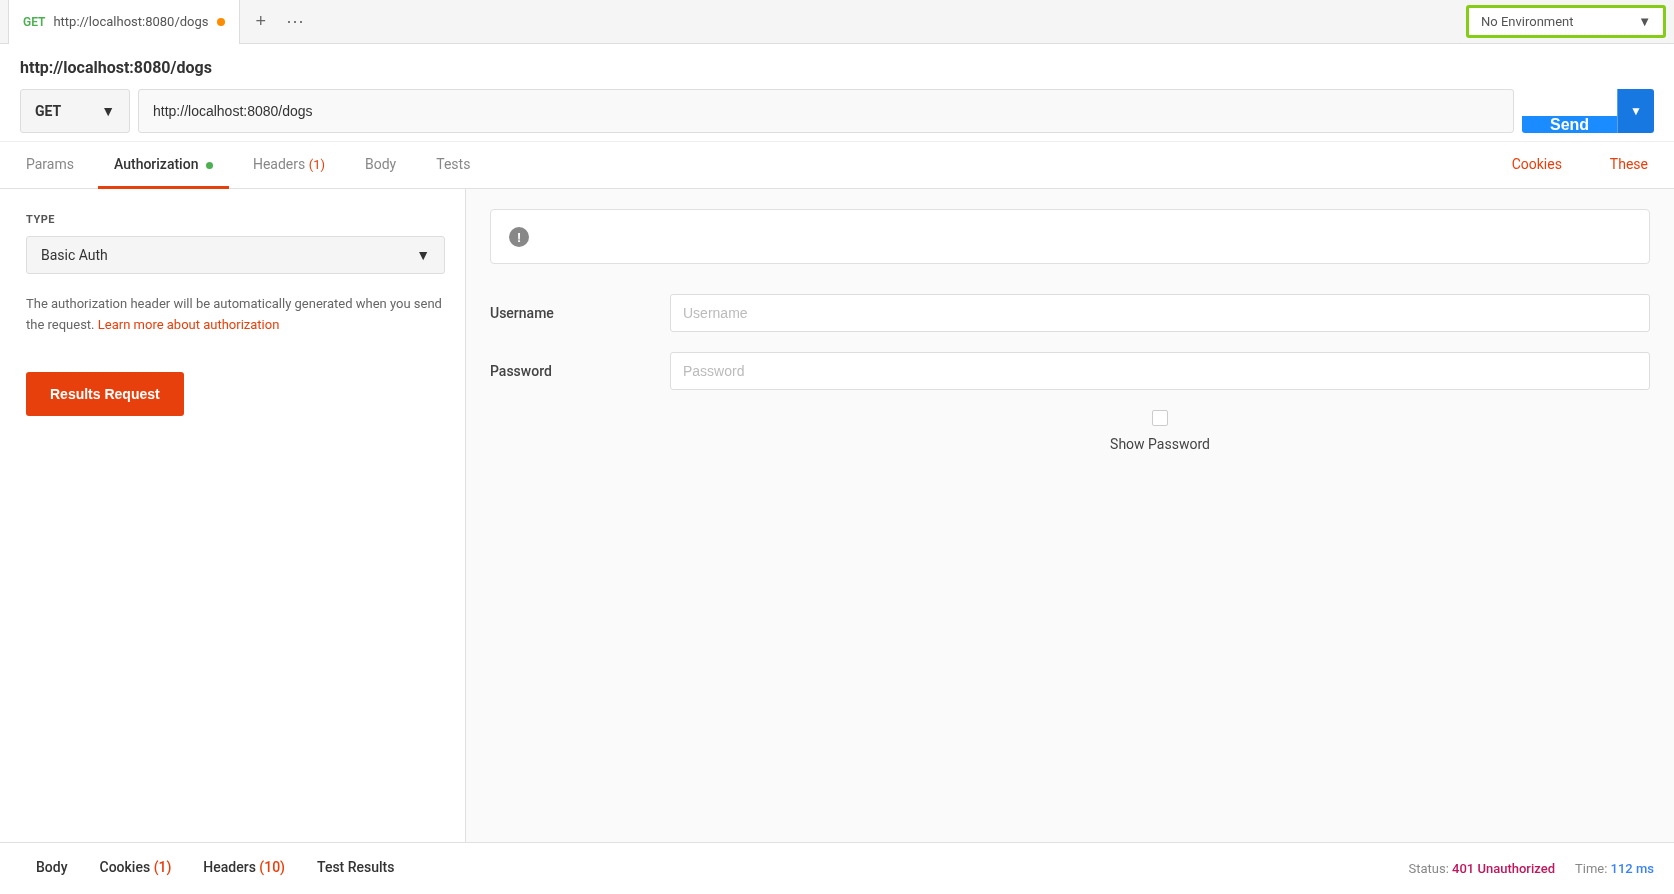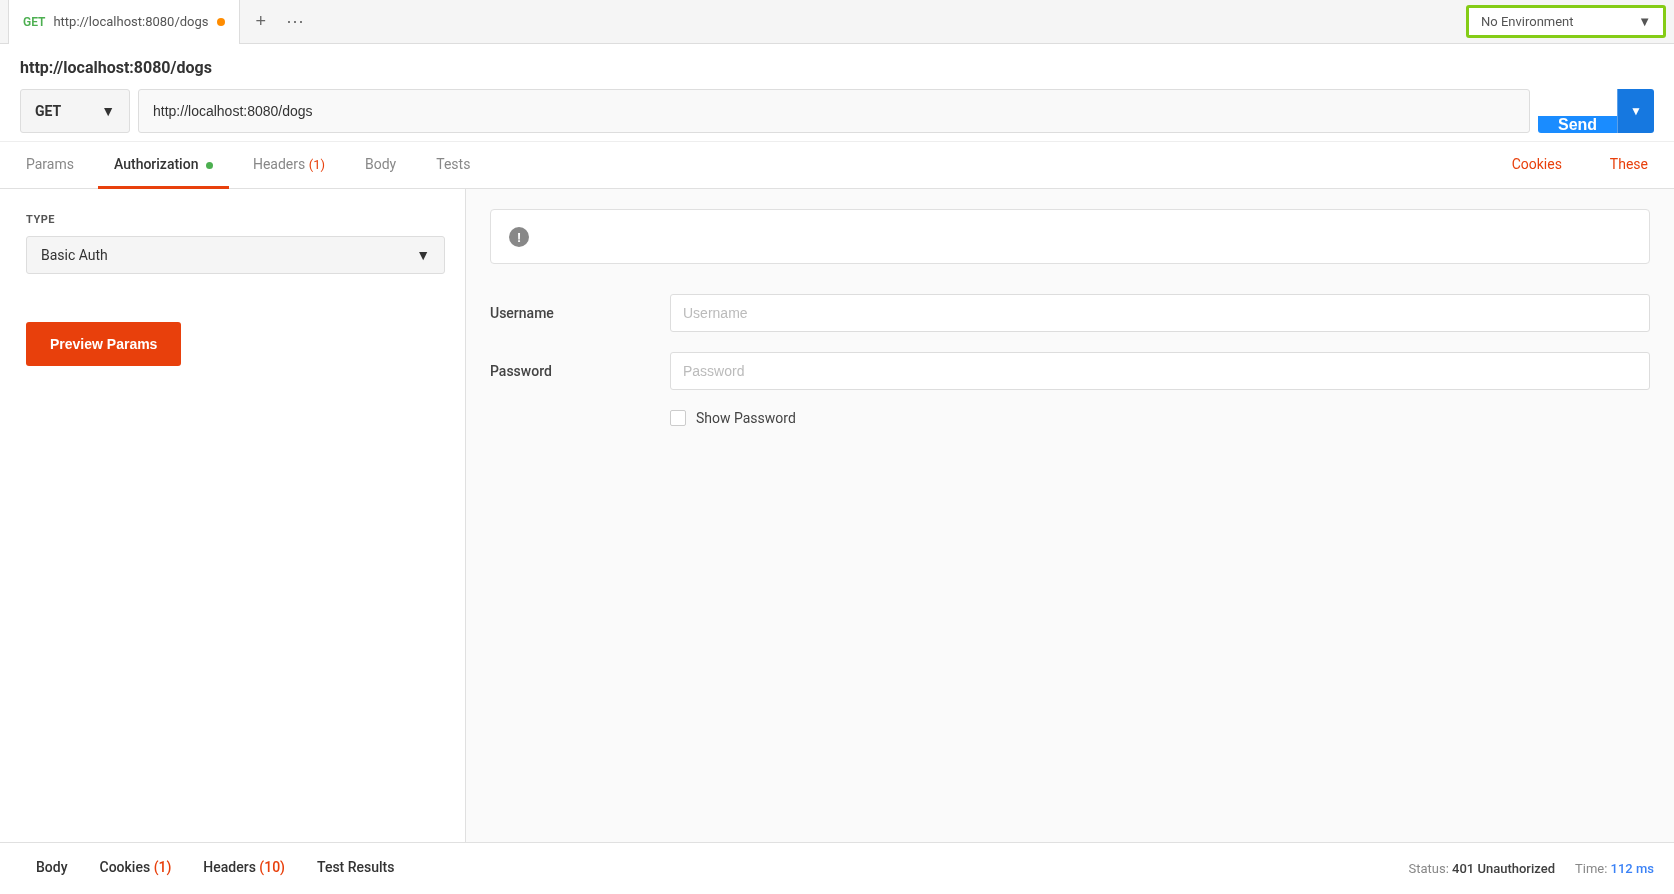--- a/index.html
+++ b/index.html
@@ -123,21 +123,21 @@
     .send-btn-group {
       display: flex;
       height: 44px;
       border-radius: 3px;
       overflow: hidden;
     }
     .send-btn {
       background: #1a8cff;
       color: #fff;
       border: none;
-      padding: 0 20px;
+      padding: 0 28px;
       font-size: 16px;
       font-weight: 700;
       cursor: pointer;
       margin-top: 27px;
     }
     .send-dropdown {
       background: #1678e0;
       color: #fff;
       border: none;
       border-left: 1px solid rgba(255,255,255,0.3);
@@ -310,20 +310,21 @@
     }
     .field-input::placeholder {
       color: #bbb;
     }
     .show-password-row {
       display: flex;
       align-items: center;
       gap: 10px;
       margin-left: 180px;
       margin-top: 4px;
+      flex-direction: column;
     }
     .checkbox {
       width: 16px;
       height: 16px;
       border: 1px solid #ccc;
       border-radius: 2px;
       background: #fff;
       cursor: pointer;
     }
     .show-pwd-label {
@@ -360,21 +361,21 @@
     }
     .bottom-right-status {
       margin-left: auto;
       display: flex;
       align-items: center;
       gap: 20px;
       font-size: 13px;
       color: #888;
     }
     .status-green {
-      color: #404040;
+      color: #be185d;
       font-weight: 500;
     }
     .time-green {
       color: #3b82f6;
       font-weight: 500;
       margin-top: 16px;
     }
   </style>
 </head>
 <body>
@@ -429,21 +430,25 @@
 </div>
 
 <div class="main-content">
 
   <div class="left-panel">
     <div class="type-label">TYPE</div>
     <div class="type-selector">
       <span>Basic Auth</span>
       <span>▼</span>
     </div>
-    <button class="preview-btn">Preview Params</button>
+    <p class="auth-description">
+      <span>The authorization header will be automatically generated when you send the request.</span>
+      <a class="learn-more-link">Learn more about authorization</a>
+    </p>
+    <button class="preview-btn">Results Request</button>
   </div>
 
   <div class="right-panel">
     <div class="info-box">
       <div class="info-icon">!</div>
     </div>
 
     <div class="field-row">
       <div class="field-label">Username</div>
       <input class="field-input" type="text" placeholder="Username" style="">

